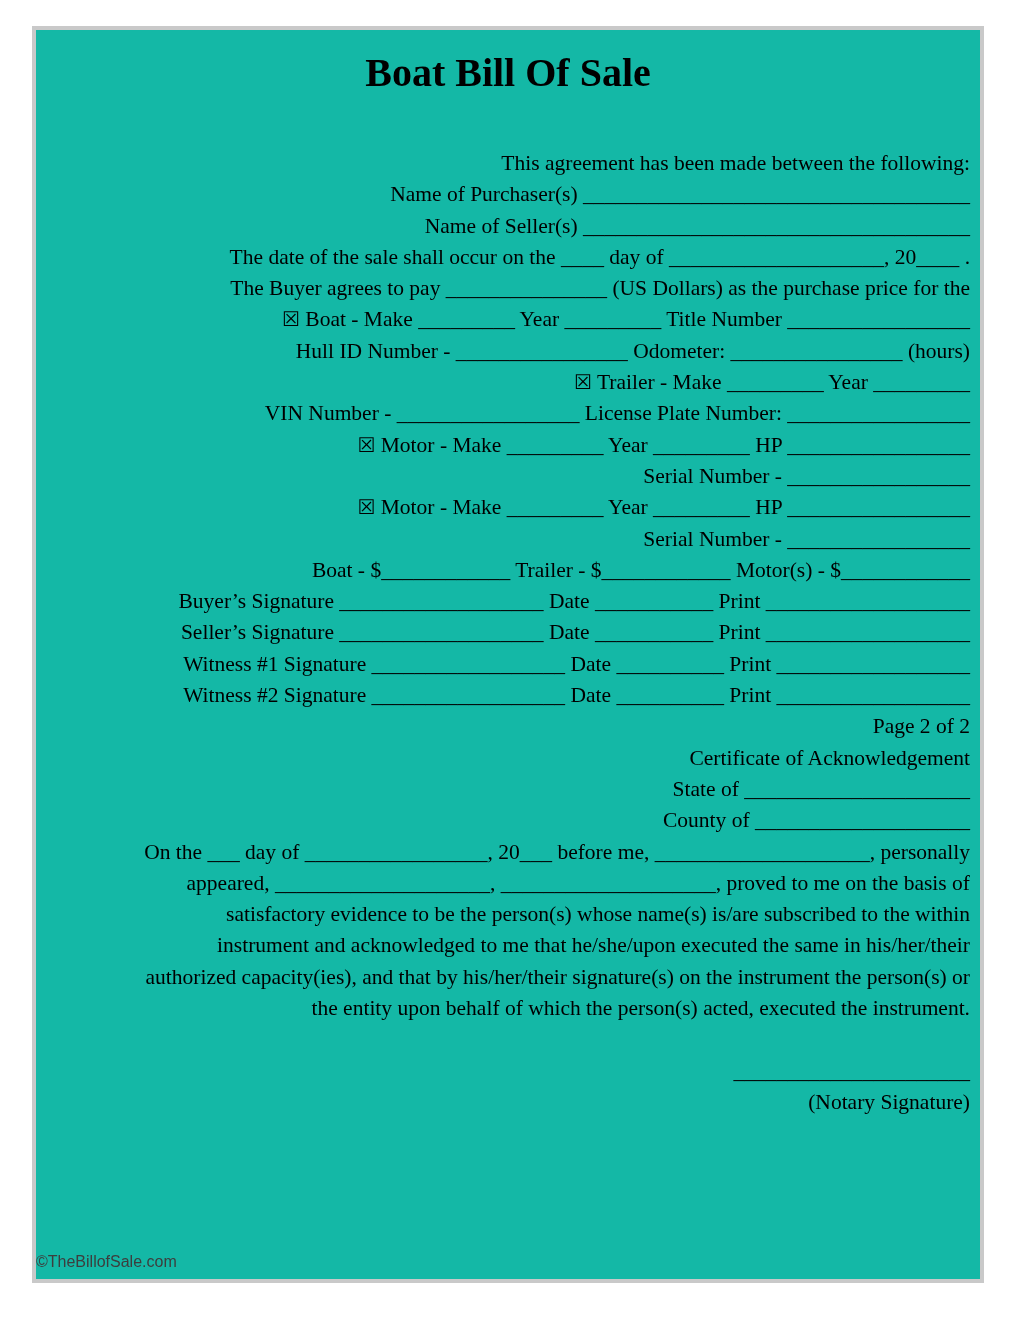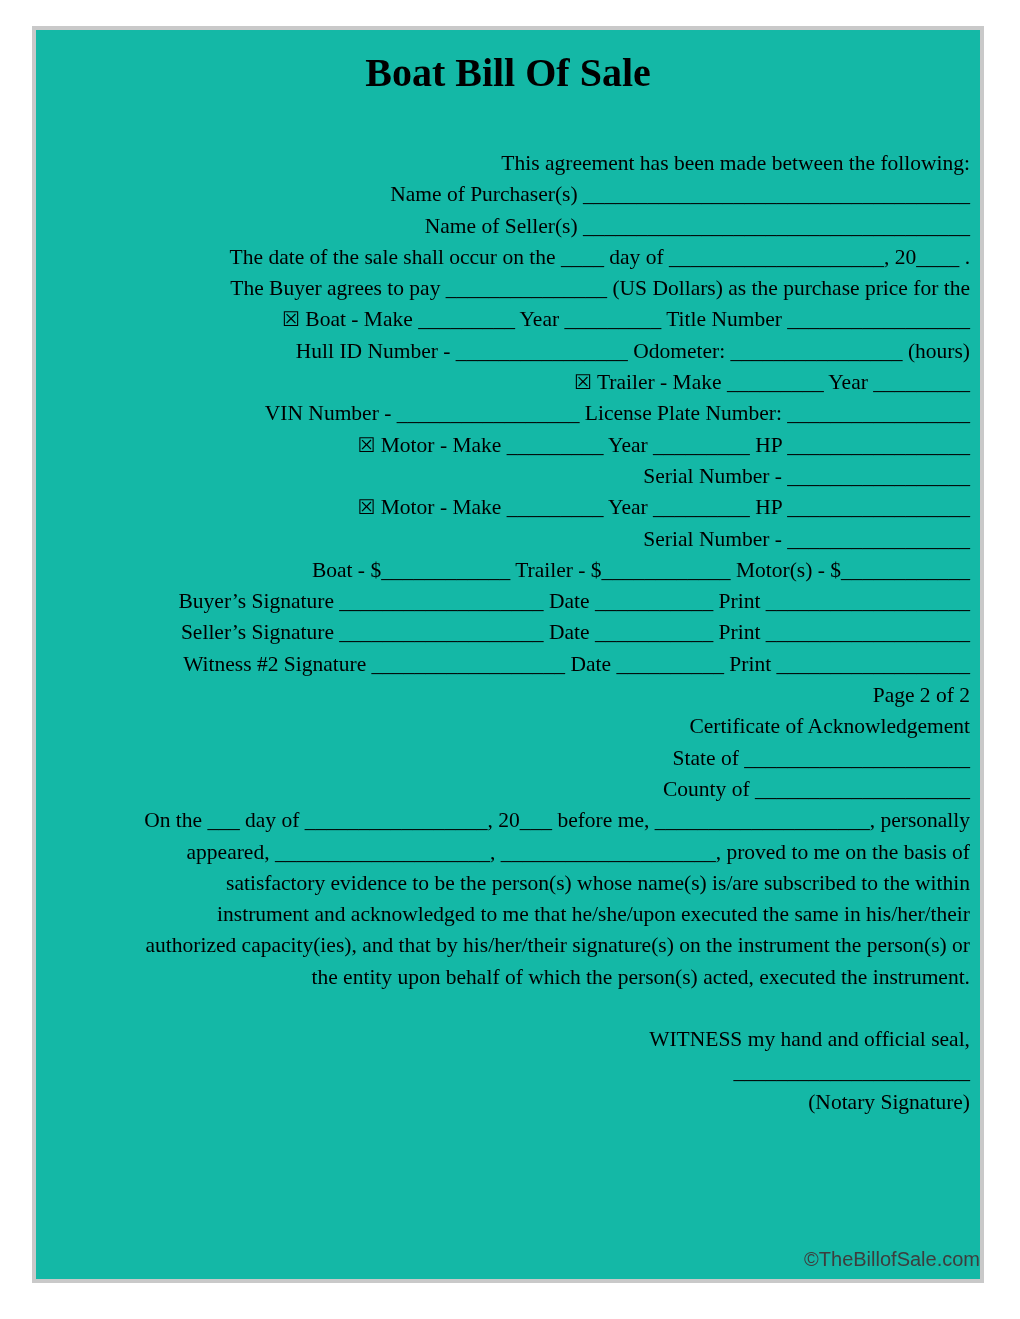--- a/index.html
+++ b/index.html
@@ -46,23 +46,23 @@
   }
   .cb-icon {
     font-family: "DejaVu Sans", "Liberation Serif", serif;
     font-size: 20px;
   }
   .footer {
     position: absolute;
     left: 0;
     right: 0;
     bottom: 8px;
-    text-align: right;
+    text-align: left;
     font-family: "Liberation Sans", "DejaVu Sans", sans-serif;
-    font-size: 20px;
+    font-size: 16px;
     color: #3d3d3d;
   }
 </style>
 </head>
 <body>
 
 <div class="page">
   <h1 class="doc-title">Boat Bill Of Sale</h1>
 
   <div class="body-text">
@@ -81,34 +81,34 @@
     <p class="ln"><span class="cb-icon">☒</span><span> Motor - Make _________ Year _________ HP _________________</span></p>
     <p class="ln">Serial Number - _________________</p>
 
     <p class="ln"><span class="cb-icon">☒</span><span> Motor - Make _________ Year _________ HP _________________</span></p>
     <p class="ln">Serial Number - _________________</p>
 
     <p class="ln">Boat - $____________ Trailer - $____________ Motor(s) - $____________</p>
 
     <p class="ln">Buyer’s Signature ___________________ Date ___________ Print ___________________</p>
     <p class="ln">Seller’s Signature ___________________ Date ___________ Print ___________________</p>
+    <p class="ln">Witness #1 Signature __________________ Date __________ Print __________________</p>
     <p class="ln">Witness #2 Signature __________________ Date __________ Print __________________</p>
 
     <p class="ln">Page 2 of 2</p>
     <p class="ln">Certificate of Acknowledgement</p>
     <p class="ln">State of _____________________</p>
     <p class="ln">County of ____________________</p>
 
     <p class="ln">On the ___ day of _________________, 20___ before me, ____________________, personally</p>
     <p class="ln">appeared, ____________________, ____________________, proved to me on the basis of</p>
     <p class="ln">satisfactory evidence to be the person(s) whose name(s) is/are subscribed to the within</p>
     <p class="ln">instrument and acknowledged to me that he/she/upon executed the same in his/her/their</p>
     <p class="ln">authorized capacity(ies), and that by his/her/their signature(s) on the instrument the person(s) or</p>
     <p class="ln">the entity upon behalf of which the person(s) acted, executed the instrument.</p>
 
     <p class="ln"></p>
-    <p class="ln">WITNESS my hand and official seal,</p>
     <p class="ln">______________________</p>
     <p class="ln">(Notary Signature)</p>
   </div>
 
   <div class="footer">©TheBillofSale.com</div>
 </div>
 
 </body></html>

